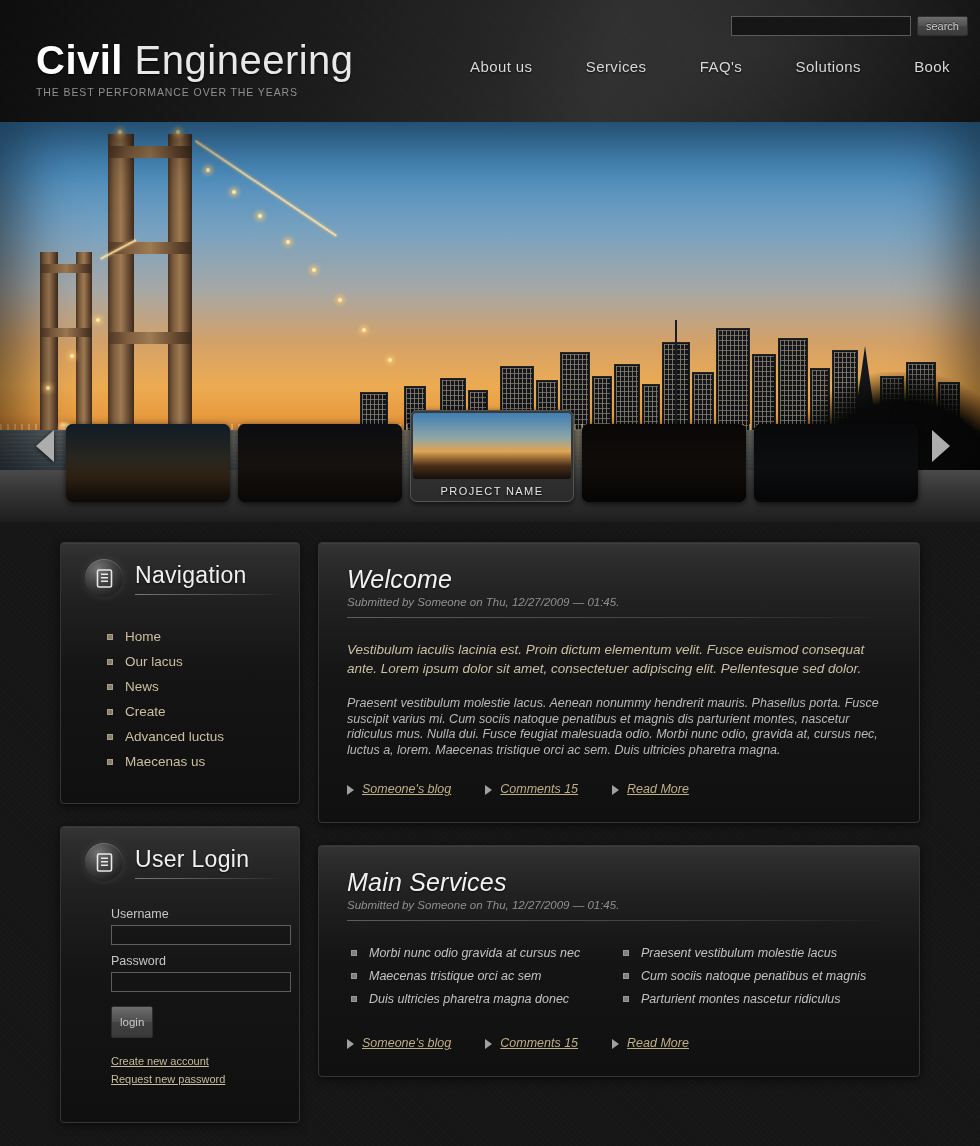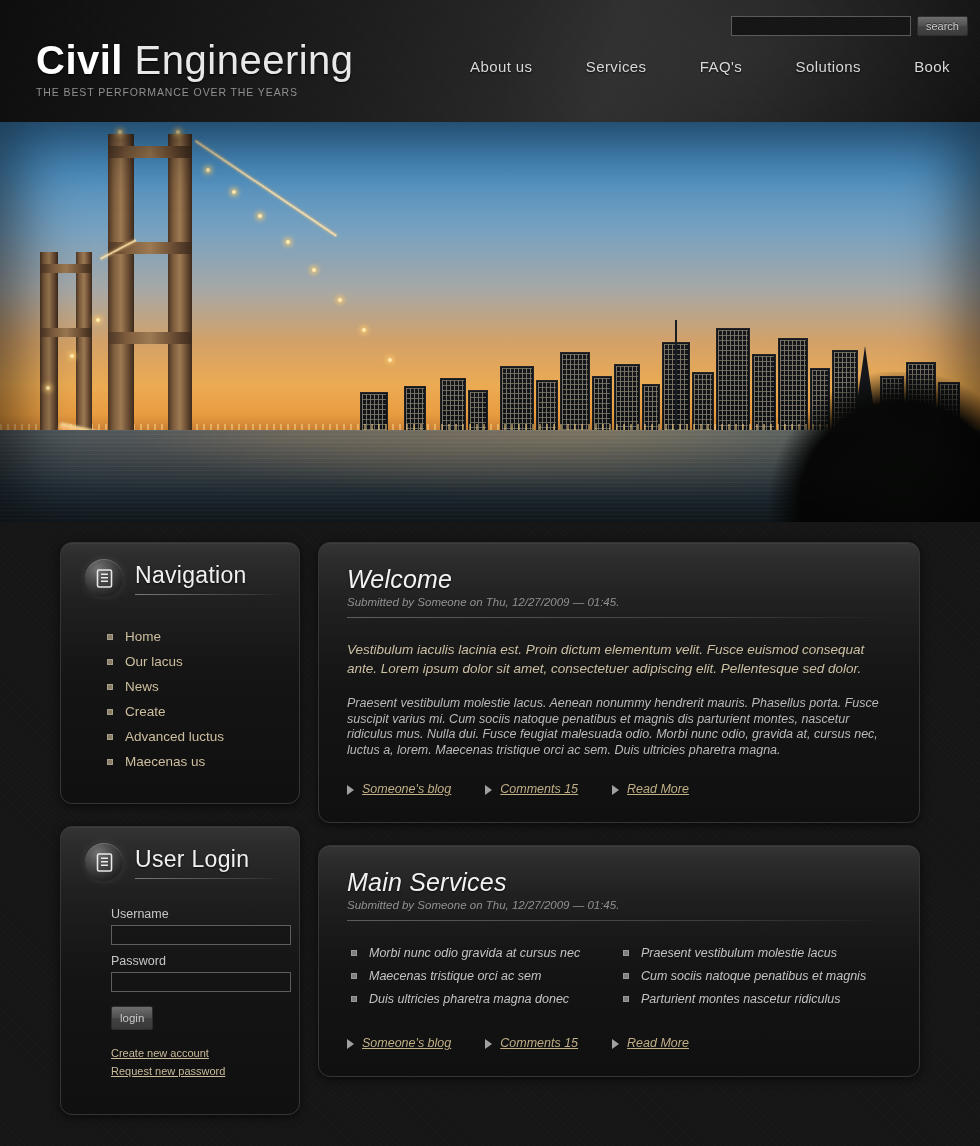--- a/index.html
+++ b/index.html
@@ -309,21 +309,21 @@
     display: flex;
     gap: 18px;
     padding: 0 60px;
     align-items: flex-start;
   }
   .col-left { width: 240px; display: flex; flex-direction: column; gap: 22px; }
   .col-right { width: 604px; display: flex; flex-direction: column; gap: 22px; }
 
   .panel {
     position: relative;
-    border-radius: 12px;
+    border-radius: 4px;
     border: 1px solid #353535;
     background: linear-gradient(180deg, #2b2b2b 0%, #242424 6%, #1b1b1b 22%, #141414 55%, #101010 100%);
     box-shadow: 0 2px 10px rgba(0,0,0,.6), inset 0 1px 0 rgba(255,255,255,.05);
     overflow: hidden;
   }
   .panel-sheen {
     position:absolute; left:0; right:0; top:0; height:46%;
     background: linear-gradient(180deg, rgba(255,255,255,.045), rgba(255,255,255,0));
     pointer-events:none;
   }
@@ -397,21 +397,21 @@
     color: #ddd;
     font-size: 12px;
     padding: 0 4px;
     margin-bottom: 9px;
     font-family: "Liberation Sans", sans-serif;
     outline: none;
     display:block;
   }
   .login-btn {
     margin-top: 5px;
-    height: 24px;
+    height: 32px;
     padding: 0 8px;
     font-size: 11.5px;
     color: #c9c9c9;
     background: linear-gradient(180deg, #6d6d6d 0%, #4f4f4f 48%, #424242 52%, #383838 100%);
     border: 1px solid #2d2d2d;
     border-radius: 2px;
     cursor: pointer;
     font-family: "Liberation Sans", sans-serif;
   }
   .login-links { margin-top: 14px; }
@@ -584,20 +584,49 @@
     <div class="lightdot" style="left:388px;top:236px;"></div>
     <div class="lightdot" style="left:96px;top:196px;"></div>
     <div class="lightdot" style="left:70px;top:232px;"></div>
     <div class="lightdot" style="left:46px;top:264px;"></div>
   </div>
 
   <div class="hero-water"></div>
   <div class="foliage"></div>
   <div class="hero-vig"></div>
 
+  <div class="carousel">
+    <div class="carousel-stage"></div>
+
+    <div class="arrow arrow-left"></div>
+    <div class="arrow arrow-right"></div>
+
+    <div class="thumbs">
+      <div class="thumb" style="margin-top:14px;">
+        <div class="timg sc1"></div>
+        <div class="dim"></div>
+      </div>
+      <div class="thumb" style="margin-top:14px;">
+        <div class="timg sc2"></div>
+        <div class="dim"></div>
+      </div>
+      <div class="thumb active">
+        <div class="timg sc3"></div>
+        <div class="thumb-caption">PROJECT NAME</div>
+      </div>
+      <div class="thumb" style="margin-top:14px;">
+        <div class="timg sc4"></div>
+        <div class="dim"></div>
+      </div>
+      <div class="thumb" style="margin-top:14px;">
+        <div class="timg sc5"></div>
+        <div class="dim"></div>
+      </div>
+    </div>
+  </div>
 </div>
 
 <div class="main">
   <div class="cols">
 
     <div class="col-left">
 
       <div class="panel side-panel">
         <div class="panel-sheen"></div>
         <div class="panel-head">

